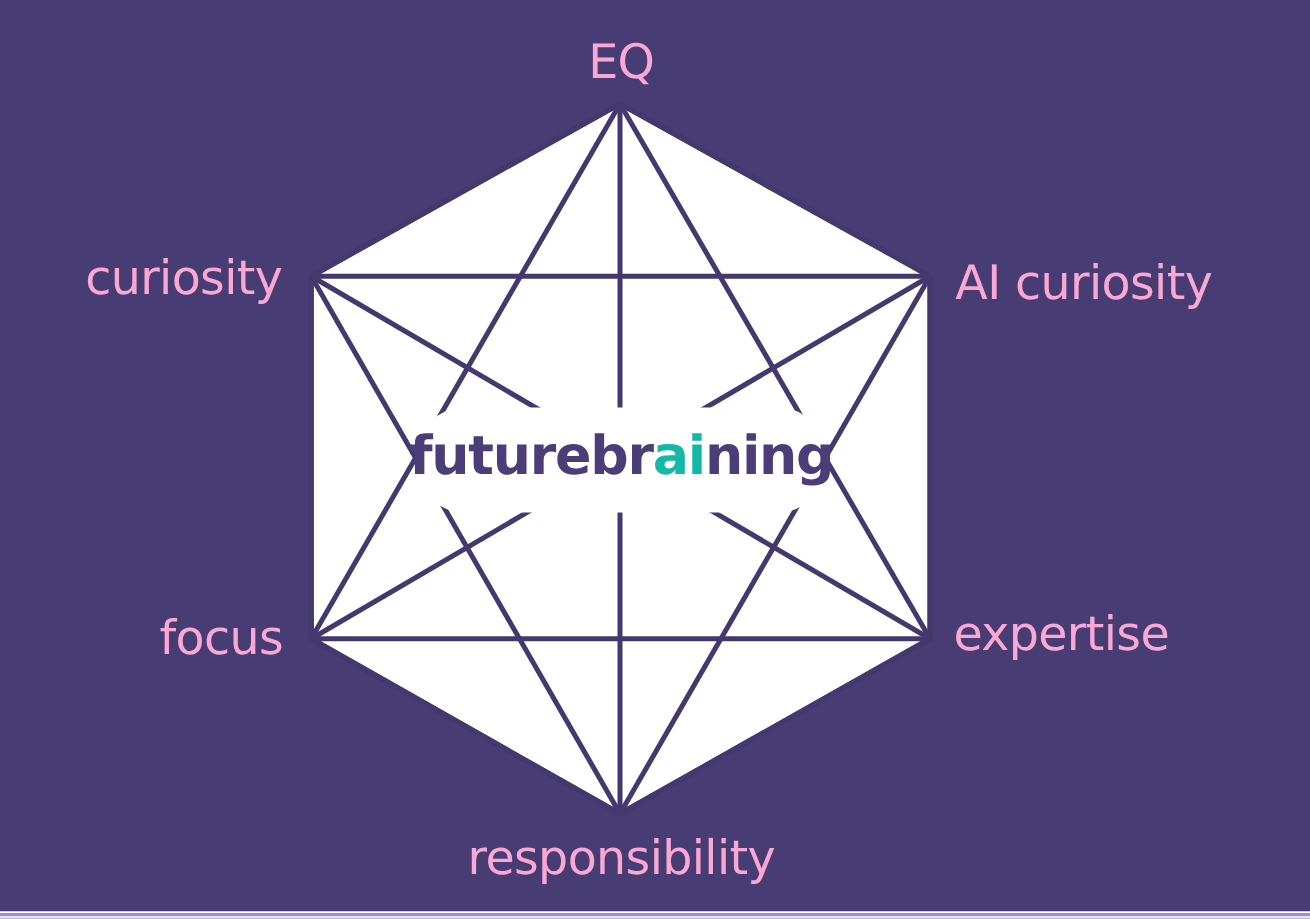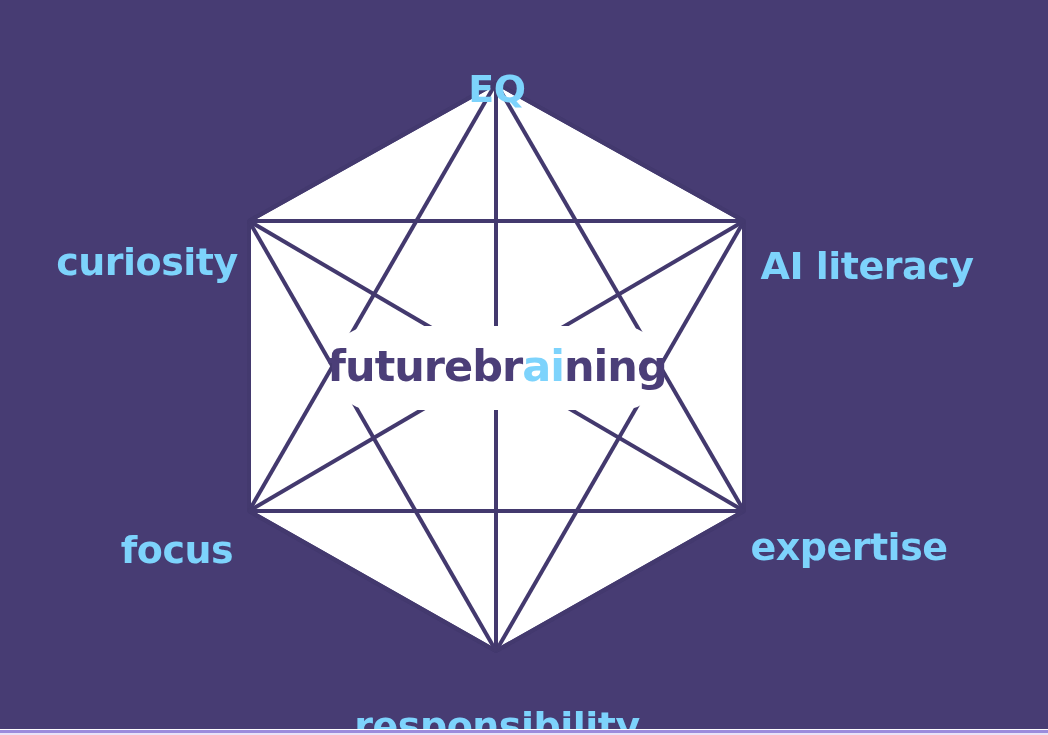--- a/index.html
+++ b/index.html
@@ -7,46 +7,45 @@
     width: 1048px; height: 735px;
     background: #473C73;
     overflow: hidden;
     position: relative;
     font-family: "DejaVu Sans", "Liberation Sans", sans-serif;
   }
   #diagram-svg { position: absolute; left: 0; top: 0; }
   .vlabel {
     position: absolute;
     transform: translate(-50%, -50%);
-    color: #7dd3fc;
-    font-weight: 700;
+    color: #f9a8d4;
+    font-weight: 400;
     font-size: 38px;
     letter-spacing: -0.5px;
     white-space: nowrap;
     line-height: 1;
-    margin-top: 40px;
   }
   .label-top          { left: 497px; top: 49px;  }
   .label-top-right    { left: 867px; top: 226px; }
   .label-bottom-right { left: 849px; top: 507px; text-align: right; }
   .label-bottom       { left: 497px; top: 686px; }
   .label-bottom-left  { left: 177px; top: 510px; text-align: right; }
   .label-top-left     { left: 147px; top: 222px; }
   .center-logo {
     position: absolute;
     left: 497px; top: 366px;
     transform: translate(-50%, -50%);
     font-size: 43px;
     font-weight: 700;
     letter-spacing: -1px;
     white-space: nowrap;
     line-height: 1;
     color: #4B3E78;
   }
-  .center-logo .logo-ai { color: #7dd3fc; }
+  .center-logo .logo-ai { color: #14b8a6; }
   .bottom-bar {
     position: absolute;
     left: 0; right: 0; bottom: 0;
     height: 6px;
     background: linear-gradient(to bottom,
       #ffffff 0px, #ffffff 1px,
       #9c8cdc 1px, #9c8cdc 4px,
       #e9e4f8 4px, #e9e4f8 6px);
   }
 </style>
@@ -69,21 +68,21 @@
       <line x1="744" y1="221" x2="496" y2="651" stroke="#43396E" stroke-width="4"></line>
       <line x1="744" y1="221" x2="249" y2="511" stroke="#43396E" stroke-width="4"></line>
       <line x1="744" y1="221" x2="249" y2="221" stroke="#43396E" stroke-width="4"></line>
       <line x1="744" y1="511" x2="249" y2="511" stroke="#43396E" stroke-width="4"></line>
       <line x1="744" y1="511" x2="249" y2="221" stroke="#43396E" stroke-width="4"></line>
       <line x1="496" y1="651" x2="249" y2="221" stroke="#43396E" stroke-width="4"></line>
       <rect x="332" y="326" width="330" height="84" rx="40" fill="#FFFFFF"></rect>
     </svg>
 
   <div class="vlabel label-top">EQ</div>
-  <div class="vlabel label-top-right">AI literacy</div>
+  <div class="vlabel label-top-right">AI curiosity</div>
   <div class="vlabel label-bottom-right">expertise</div>
   <div class="vlabel label-bottom">responsibility</div>
   <div class="vlabel label-bottom-left">focus</div>
   <div class="vlabel label-top-left">curiosity</div>
 
   <div class="center-logo">
     <span>futurebr</span><span class="logo-ai">ai</span><span>ning</span>
   </div>
 
   <div class="bottom-bar"></div>

